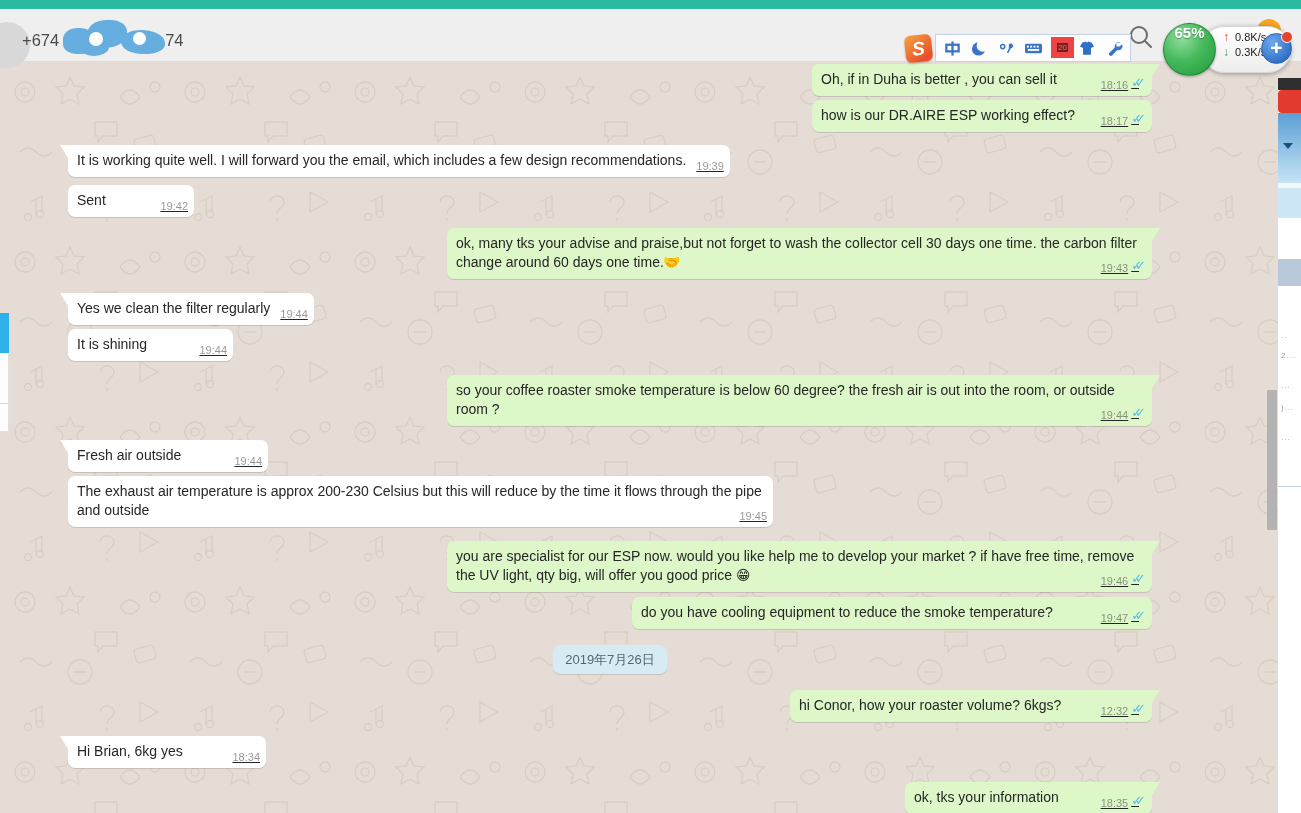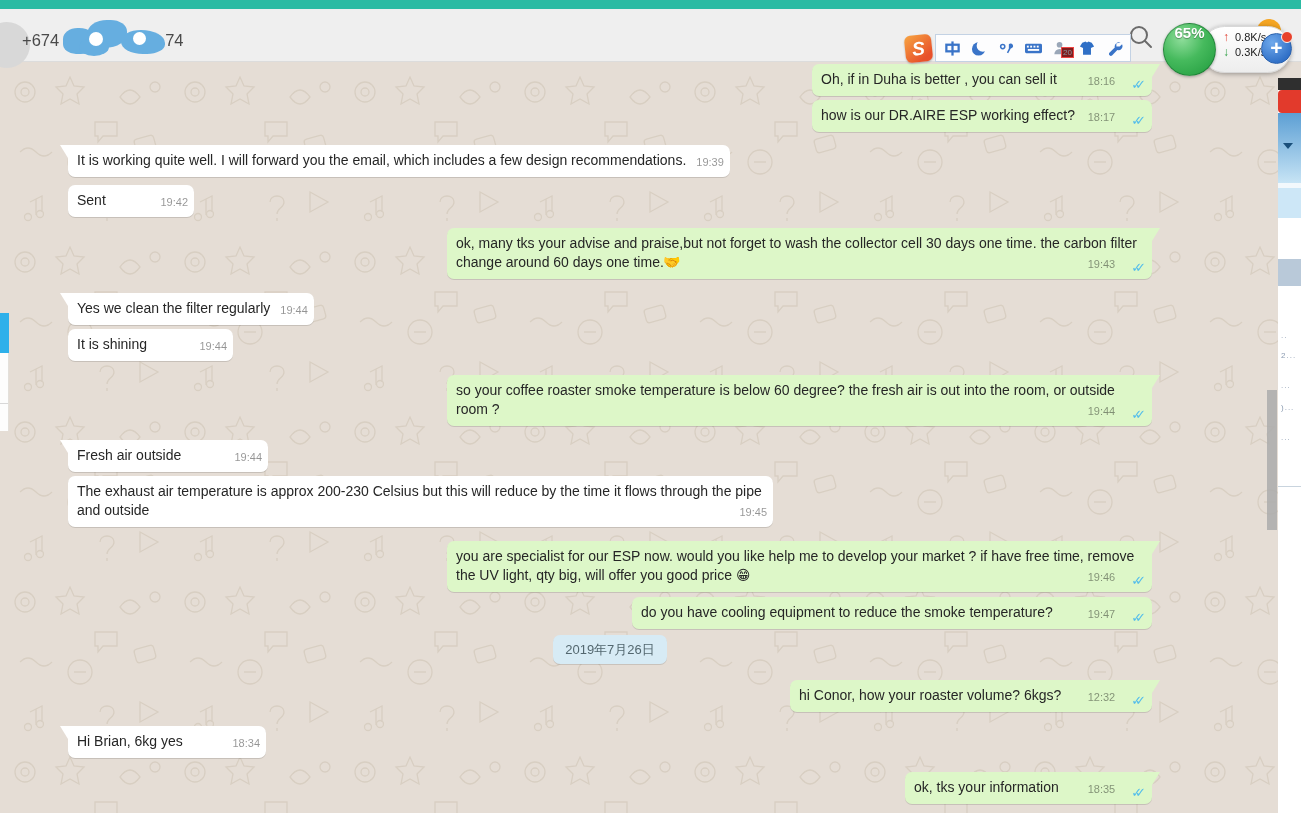--- a/index.html
+++ b/index.html
@@ -20,21 +20,21 @@
   .censor .w1,.censor .w2 { background:#fff; }
   .censor .w1 { left:26px; top:8px; width:14px; height:14px; }
   .censor .w2 { left:70px; top:8px; width:13px; height:13px; }
 
   
   .ime-bar { position:absolute; left:905px; top:33px; height:30px; display:flex; align-items:center; z-index:40; }
   .ime-logo { width:27px; height:27px; border-radius:6px; background:linear-gradient(145deg,#F59A3E 10%,#E8512B 80%); transform:rotate(-6deg); display:flex; align-items:center; justify-content:center; box-shadow:0 1px 2px rgba(0,0,0,.25); }
   .ime-logo span { color:#fff; font-weight:bold; font-style:italic; font-size:19px; line-height:1; }
   .ime-box { margin-left:3px; height:28px; background:#FDFDFE; border:1px solid #C3D2E4; display:flex; align-items:center; padding:0 6px; gap:7px; }
   .ime-ic { width:20px; height:20px; display:flex; align-items:center; justify-content:center; position:relative; cursor:pointer; }
-  .badge20 { position:absolute; right:-4px; bottom:0px; background:#7f1d1d; border:1px solid #ef4444; color:#8A97A5; font-size:8px; line-height:1; padding:0.5px 1px; }
+  .badge20 { position:absolute; right:-4px; bottom:0px; background:#7f1d1d; border:6px solid #ef4444; color:#8A97A5; font-size:8px; line-height:1; padding:0.5px 1px; }
 
   
   .search-ic { position:absolute; left:1126px; top:22px; width:30px; height:30px; z-index:26; cursor:pointer; }
 
   
   .widget { position:absolute; top:23px; right:10px; width:128px; height:54px; z-index:60; }
   .orange-peek { position:absolute; right:10px; top:-4px; width:24px; height:24px; border-radius:50%; background:#F5A623; }
   .w-pill { position:absolute; left:38px; top:3px; right:0; height:47px; background:linear-gradient(#FFFFFF,#EDEDED); border:1px solid #D8D8D8; border-radius:24px; box-shadow:0 1px 5px rgba(0,0,0,.35); }
   .speeds { position:absolute; left:58px; top:8px; display:flex; flex-direction:column; gap:3px; }
   .speed-row { display:flex; align-items:center; gap:4px; font-size:11px; color:#1C1C1C; }
@@ -55,21 +55,21 @@
   .row.out { justify-content:flex-end; }
   .row.center { justify-content:center; }
   .msg { position:relative; max-width:705px; border-radius:7px; padding:6px 9px 7px 9px; font-size:14px; line-height:19px; color:#262626; box-shadow:0 1px 0.5px rgba(0,0,0,.13); }
   .msg.in { background:#FFFFFF; }
   .msg.out { background:#DDF7C8; }
   .msg.tail { }
   .msg.in.tail { border-top-left-radius:0; }
   .msg.out.tail { border-top-right-radius:0; }
   .msg.in.tail::before { content:""; position:absolute; top:0; left:-8px; border-top:0 solid transparent; border-bottom:13px solid transparent; border-right:8px solid #FFFFFF; }
   .msg.out.tail::before { content:""; position:absolute; top:0; right:-8px; border-top:0 solid transparent; border-bottom:13px solid transparent; border-left:8px solid #DDF7C8; }
-  .meta { float:right; margin:6px -3px -4px 10px; display:flex; align-items:flex-end; gap:16px; height:15px; }
+  .meta { float:right; margin:6px -3px -4px 10px; display:flex; align-items:flex-start; gap:3px; height:15px;text-decoration:underline; }
   .time { font-size:11px; color:rgba(0,0,0,.42); white-space:nowrap; }
   .ticks { font-size:13px; color:#53BDEB; letter-spacing:-7px; margin-right:7px; line-height:1; }
   .date-chip { background:#D7EBF5; color:#53676F; font-size:13px; padding:6px 12px 5px 12px; border-radius:7px; box-shadow:0 1px 0.5px rgba(0,0,0,.12); }
 
   
   .chat-scroll-thumb { position:absolute; right:1px; top:328px; width:10px; height:140px; background:#ACACAC; opacity:.85; z-index:10; }
 
   
   .left-blue { position:absolute; left:0; top:313px; width:9px; height:40px; background:#2EB0EA; z-index:40; }
   .left-white { position:absolute; left:0; top:353px; width:9px; height:78px; background:#FDFDFD; border-right:1px solid #E3E0DB; z-index:40; }
@@ -332,21 +332,21 @@
     <div class="row out" style="margin-top:5px">
       <div class="msg out" style="min-width:520px">
         <span>do you  have cooling equipment to reduce the smoke temperature?</span>
         <span class="meta">
             <span class="time">19:47</span>
             <span class="ticks">✓✓</span>
           </span>
       </div>
     </div>
 
-    <div class="row center" style="margin-top:6px">
+    <div class="row center" style="margin-top:16px">
       <div class="date-chip">2019年7月26日</div>
     </div>
 
     <div class="row out" style="margin-top:16px">
       <div class="msg out tail" style="min-width:362px">
         <span>hi Conor, how your roaster volume? 6kgs?</span>
         <span class="meta">
             <span class="time">12:32</span>
             <span class="ticks">✓✓</span>
           </span>

